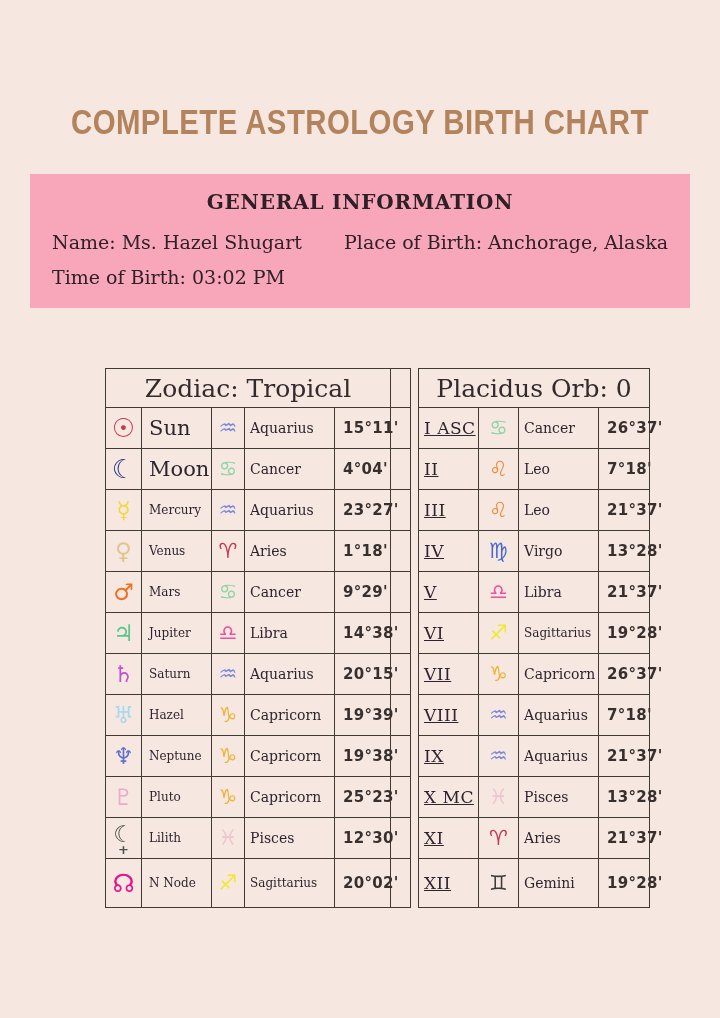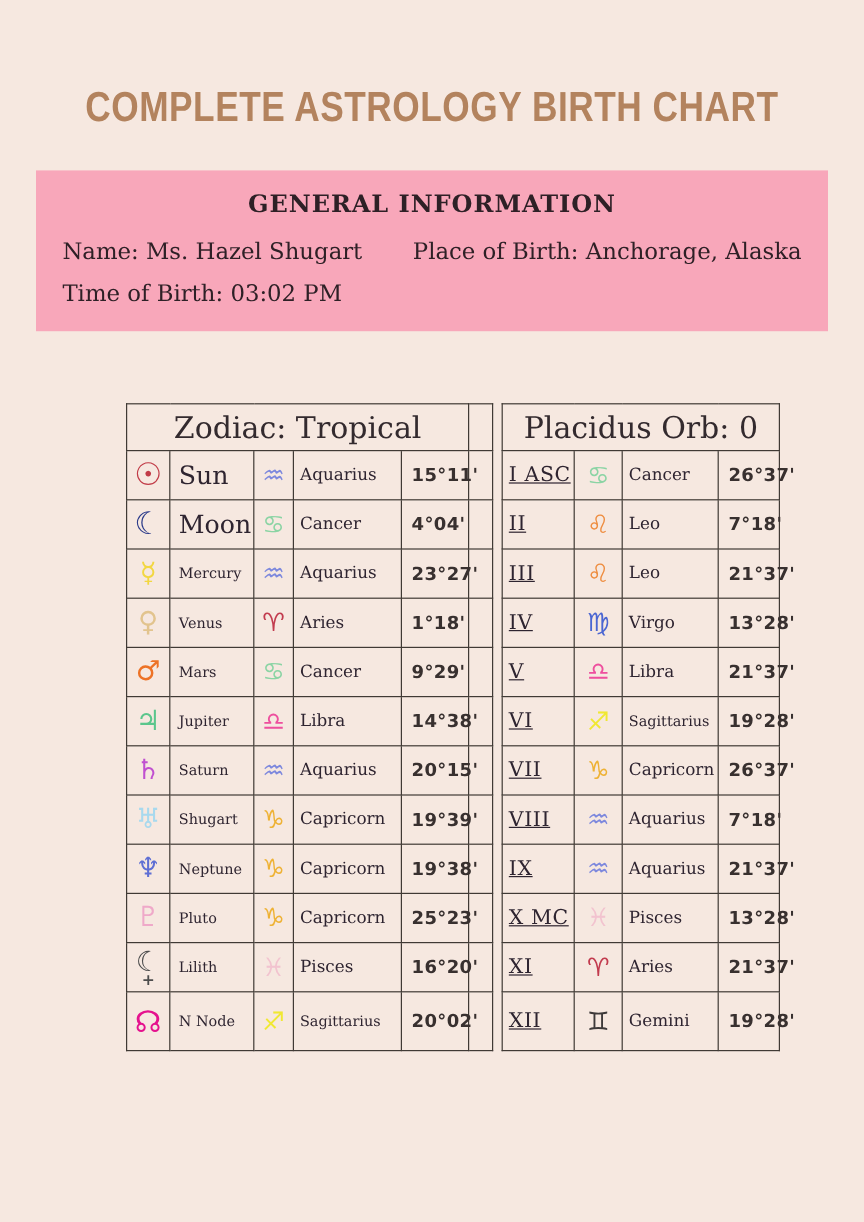--- a/index.html
+++ b/index.html
@@ -1,21 +1,21 @@
 <!DOCTYPE html>
 <html><head>
 <meta charset="utf-8">
 <style>
   html,body{margin:0;padding:0;}
   body{background:#f6e8e0;}
   .page{width:720px;height:1018px;background:#f6e8e0;overflow:hidden;position:relative;
         font-family:"DejaVu Serif",serif;color:#2e2430;}
 
   
-  .title{margin:0;padding-top:72px;text-align:center;font-size:35px;line-height:1;}
+  .title{margin:0;padding-top:104px;text-align:center;font-size:35px;line-height:1;}
   .title-inner{display:inline-block;font-family:"Liberation Sans",sans-serif;font-weight:bold;
                transform:scaleX(0.84);transform-origin:center;letter-spacing:0.5px;color:#b3835e;}
 
   
   .info-panel{margin:35px 30px 0 30px;background:#f8a7ba;padding:16px 20px 20px 20px;box-sizing:border-box;}
   .info-heading{margin:0;text-align:center;font-size:20px;font-weight:bold;letter-spacing:0.8px;color:#2e2026;}
   .info-grid{display:grid;grid-template-columns:1fr 1fr;row-gap:13px;margin-top:17px;padding:0 2px;}
   .info-line{font-size:19px;color:#2e2026;white-space:nowrap;}
 
   
@@ -122,21 +122,21 @@
           <tr>
             <td class="cell-icon"><span class="icon" style="color: rgb(192, 80, 208); font-size: 23px;">♄</span></td>
             <td class="cell-name">Saturn</td>
             <td class="cell-icon"><span class="icon" style="color: rgb(125, 136, 221); font-size: 21px;">♒</span></td>
             <td class="cell-sign">Aquarius</td>
             <td class="cell-deg">20°15'</td>
             <td class="cell-spacer"></td>
           </tr>
           <tr>
             <td class="cell-icon"><span class="icon" style="color: rgb(168, 217, 238); font-size: 23px;">♅</span></td>
-            <td class="cell-name">Shugart</td>
+            <td class="cell-name">Hazel</td>
             <td class="cell-icon"><span class="icon" style="color: rgb(238, 178, 53); font-size: 21px;">♑</span></td>
             <td class="cell-sign">Capricorn</td>
             <td class="cell-deg">19°39'</td>
             <td class="cell-spacer"></td>
           </tr>
           <tr>
             <td class="cell-icon"><span class="icon" style="color: rgb(95, 111, 212); font-size: 23px;">♆</span></td>
             <td class="cell-name">Neptune</td>
             <td class="cell-icon"><span class="icon" style="color: rgb(238, 178, 53); font-size: 21px;">♑</span></td>
             <td class="cell-sign">Capricorn</td>
@@ -149,21 +149,21 @@
             <td class="cell-icon"><span class="icon" style="color: rgb(238, 178, 53); font-size: 21px;">♑</span></td>
             <td class="cell-sign">Capricorn</td>
             <td class="cell-deg">25°23'</td>
             <td class="cell-spacer"></td>
           </tr>
           <tr>
             <td class="cell-icon"><span class="icon" style="color: rgb(77, 77, 77); font-size: 23px;">☾<span class="icon-sub">+</span></span></td>
             <td class="cell-name">Lilith</td>
             <td class="cell-icon"><span class="icon" style="color: rgb(242, 195, 207); font-size: 21px;">♓</span></td>
             <td class="cell-sign">Pisces</td>
-            <td class="cell-deg">16°20'</td>
+            <td class="cell-deg">12°30'</td>
             <td class="cell-spacer"></td>
           </tr>
           <tr>
             <td class="cell-icon"><span class="icon" style="color: rgb(229, 18, 142); font-size: 25px;">☊</span></td>
             <td class="cell-name">N Node</td>
             <td class="cell-icon"><span class="icon" style="color: rgb(240, 232, 50); font-size: 21px;">♐</span></td>
             <td class="cell-sign small">Sagittarius</td>
             <td class="cell-deg">20°02'</td>
             <td class="cell-spacer"></td>
           </tr>

